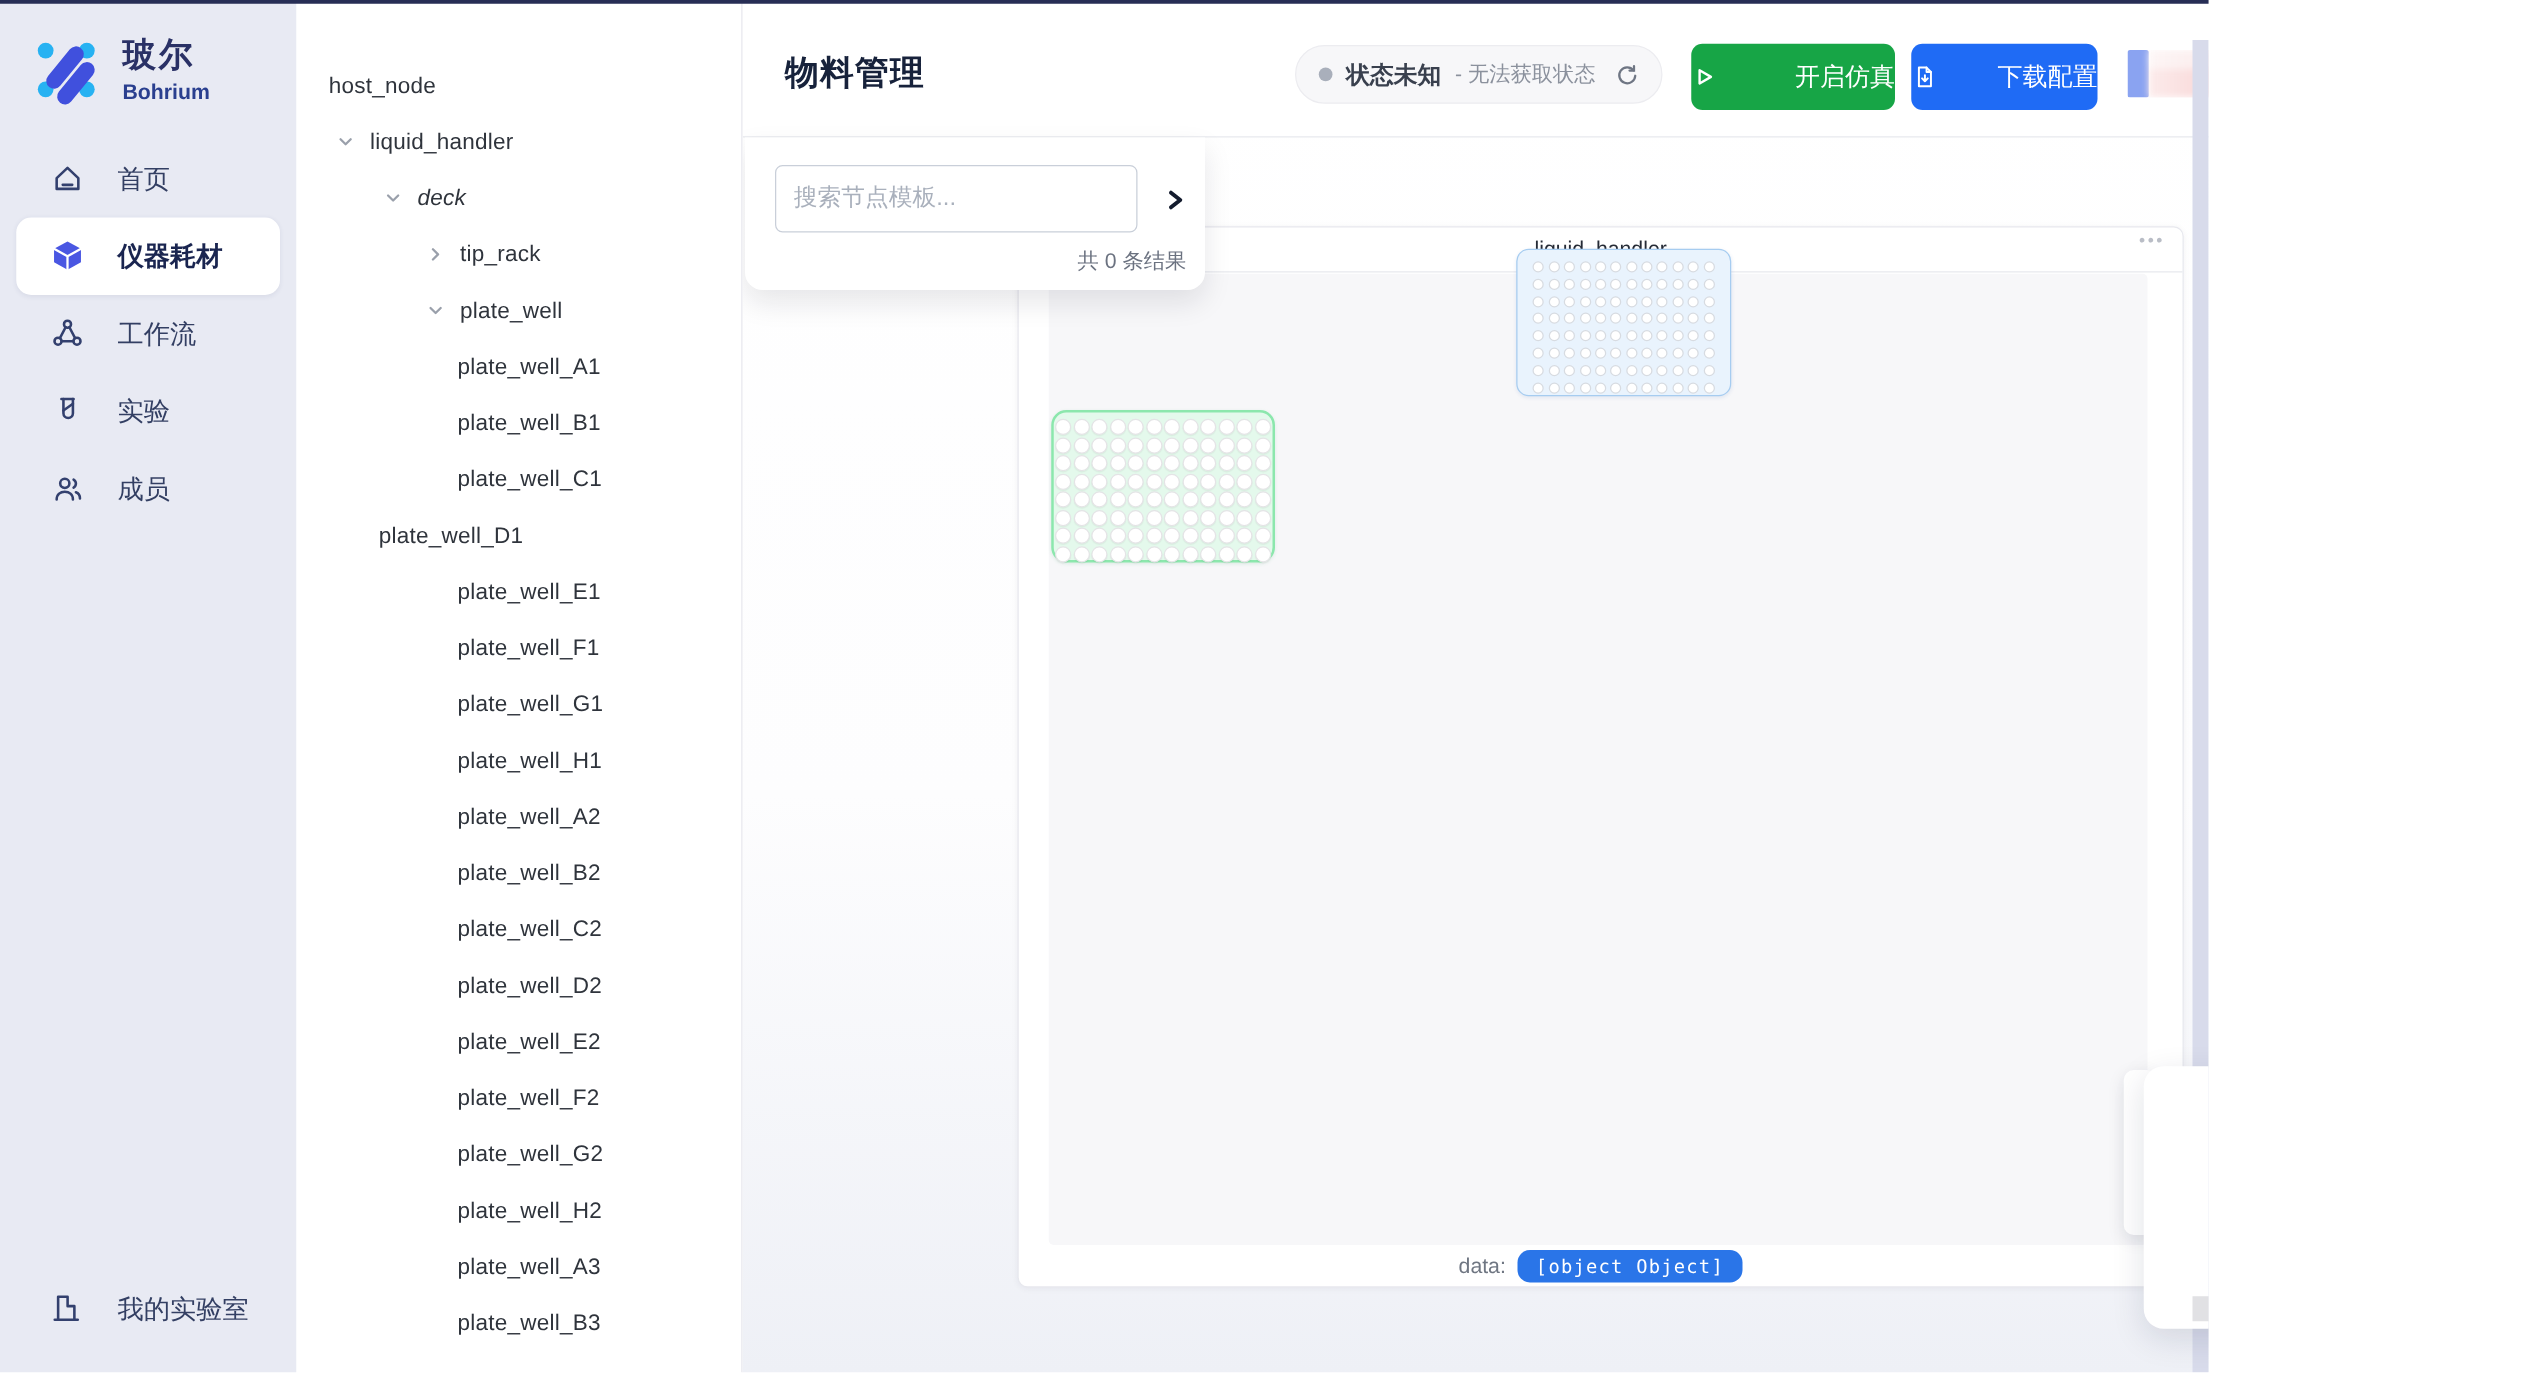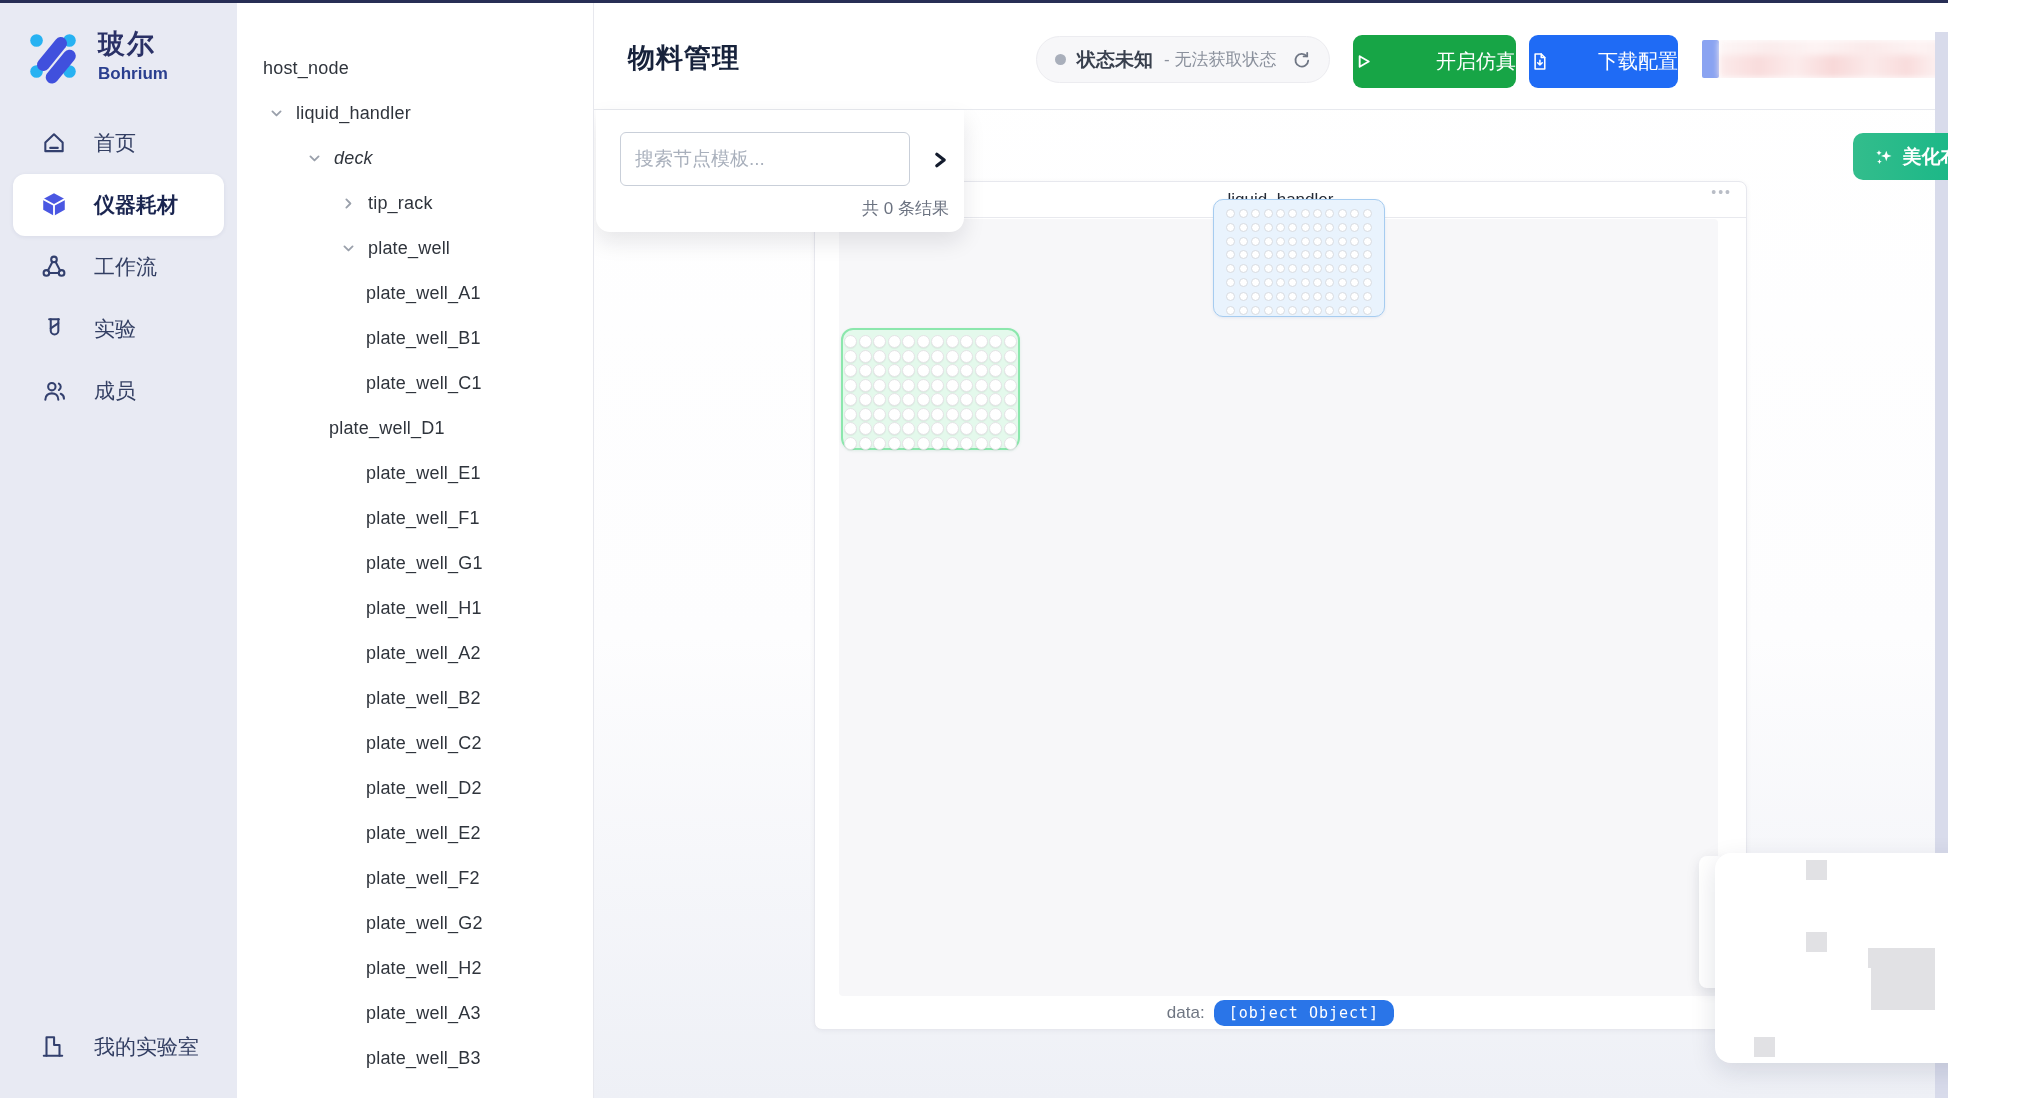--- a/index.html
+++ b/index.html
@@ -1,17 +1,17 @@
 <!DOCTYPE html>
 <html><head>
 <meta charset="utf-8">
 <style>
   * { margin:0; padding:0; box-sizing:border-box; }
   body { font-family:"Liberation Sans", sans-serif; background:#fff; }
-  .stage { position:relative; width:1948px; height:1098px; overflow:hidden; display:flex; }
+  .stage { position:relative; width:1767px; height:1098px; overflow:hidden; display:flex; }
   .topline { position:absolute; left:0; top:0; width:100%; height:3px; background:#272e55; z-index:60; }
 
   
   .sidebar { width:237px; height:100%; background:#e8eaf3; flex:0 0 auto; display:flex; flex-direction:column; position:relative; z-index:40; }
   .logo { display:flex; align-items:center; gap:14px; padding:24px 0 18px 22px; }
   .logo-text .cn { font-size:27px; font-weight:700; color:#2a3166; letter-spacing:2px; }
   .logo-text .en { font-size:17px; font-weight:700; color:#2a3f8f; margin-top:2px; }
   .nav { margin-top:8px; }
   .nav-item { display:flex; align-items:center; height:62px; margin:0 13px; padding-left:27px; border-radius:12px; color:#333f63; cursor:pointer; }
   .nav-item .nav-icon { width:28px; height:28px; margin-right:26px; display:flex; align-items:center; justify-content:center; }
@@ -208,21 +208,21 @@
       </div>
       <div class="tree-row" style="padding-left: 129px;">
         <span class="tree-label">plate_well_A1</span>
       </div>
       <div class="tree-row" style="padding-left: 129px;">
         <span class="tree-label">plate_well_B1</span>
       </div>
       <div class="tree-row" style="padding-left: 129px;">
         <span class="tree-label">plate_well_C1</span>
       </div>
-      <div class="tree-row" style="padding-left: 92px;">
+      <div class="tree-row" style="padding-left: 66px;">
         <span class="tree-label">plate_well_D1</span>
       </div>
       <div class="tree-row" style="padding-left: 129px;">
         <span class="tree-label">plate_well_E1</span>
       </div>
       <div class="tree-row" style="padding-left: 129px;">
         <span class="tree-label">plate_well_F1</span>
       </div>
       <div class="tree-row" style="padding-left: 129px;">
         <span class="tree-label">plate_well_G1</span>

